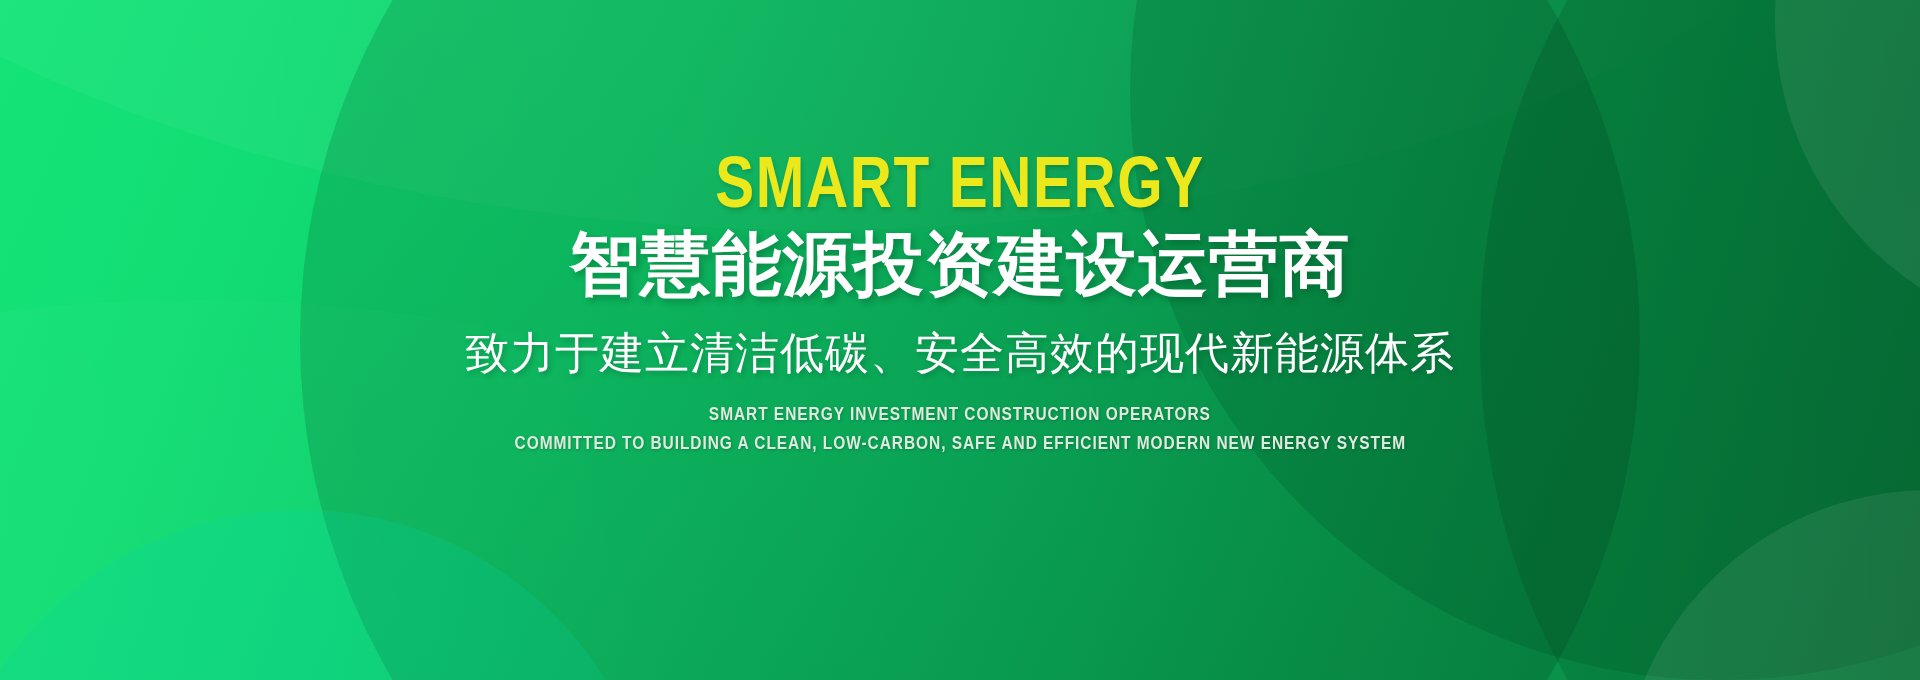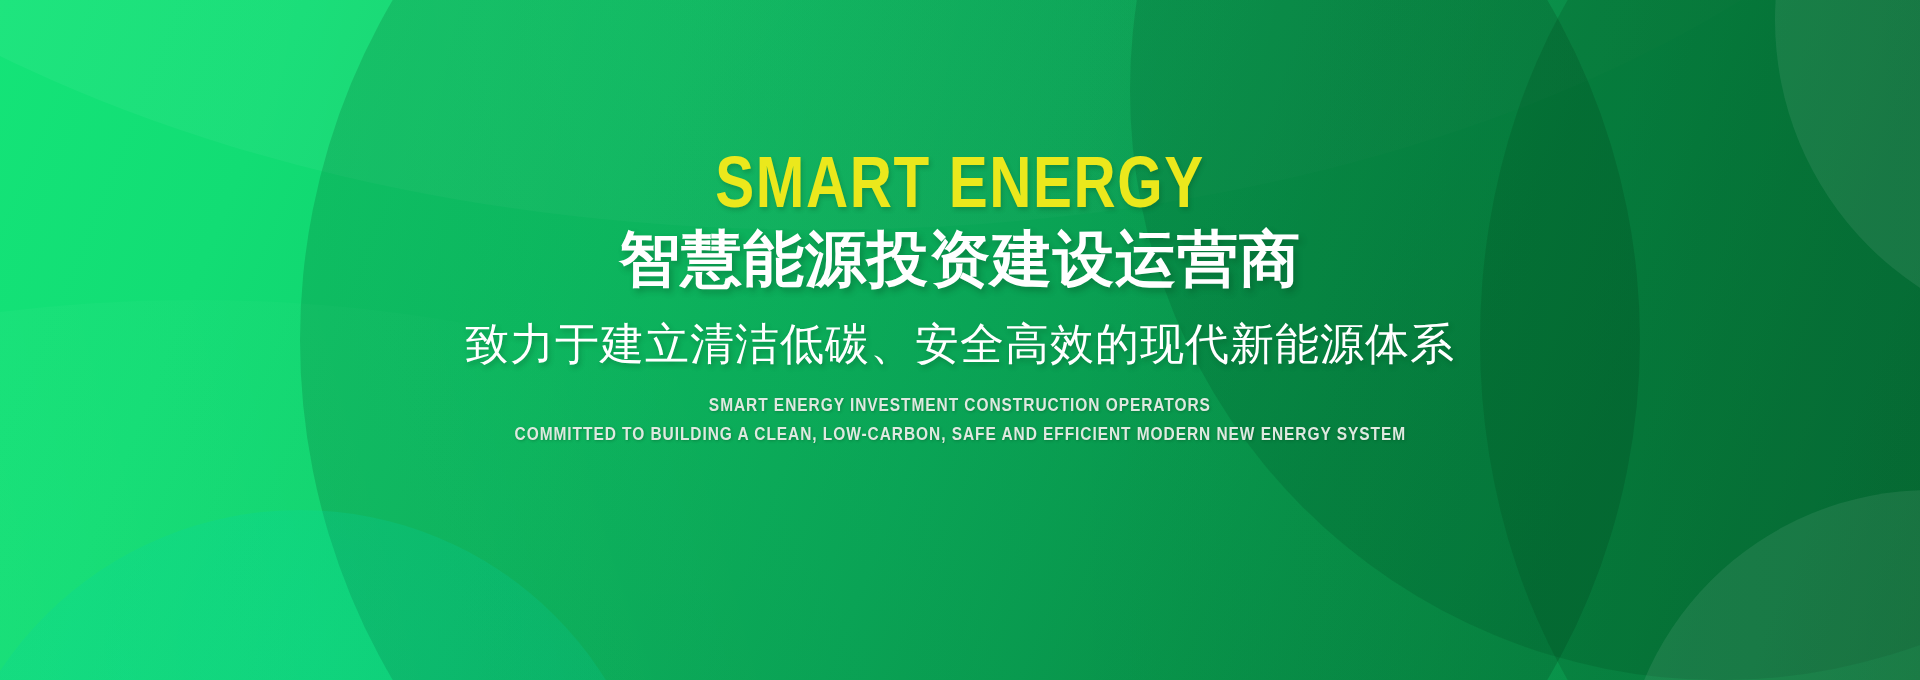--- a/index.html
+++ b/index.html
@@ -148,21 +148,21 @@
     letter-spacing: 2px;
     color: #ebe81c;
     transform: scaleX(0.80);
     transform-origin: center center;
     white-space: nowrap;
     text-shadow: 2px 3px 5px rgba(0, 60, 25, 0.22);
   }
 
   .title-cn {
     margin-top: 14px;
-    font-size: 61px;
+    font-size: 70px;
     line-height: 1.0;
     font-weight: 700;
     letter-spacing: 1px;
     color: #ffffff;
     white-space: nowrap;
     text-shadow: 3px 4px 6px rgba(0, 55, 22, 0.30);
   }
 
   .subtitle-cn {
     margin-top: 32px;

